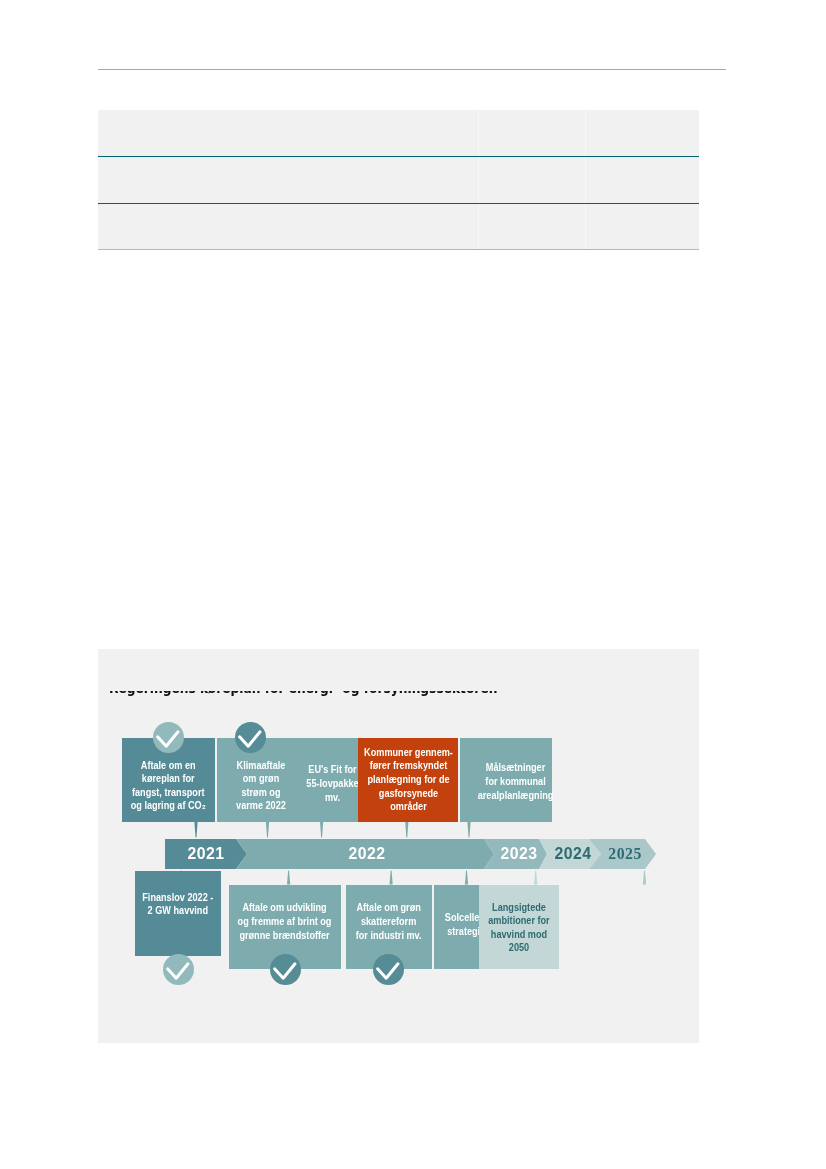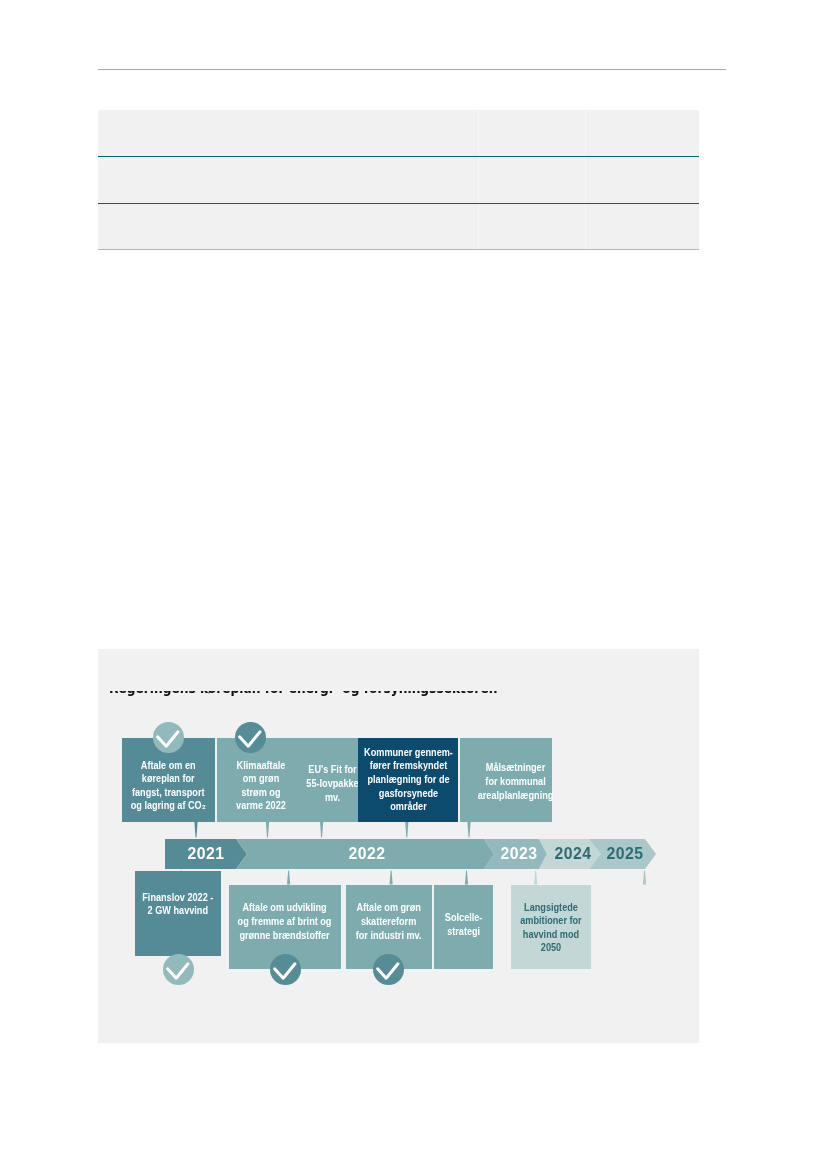--- a/index.html
+++ b/index.html
@@ -120,21 +120,21 @@
             <path d="M4.6 14.8 L13.2 24.2 L25.0 9.8" stroke="#ffffff" stroke-width="3" fill="none" stroke-linecap="round" stroke-linejoin="round"></path>
           </svg>
         </div>
         <div class="box" style="left: 190px; top: 88.5px; width: 68px; height: 84.5px; background: rgb(126, 172, 174); color: rgb(255, 255, 255); margin-left: 10px;">
           <div style="margin-top: 8px;">
             <span class="bt">EU's Fit for</span>
             <span class="bt">55-lovpakke</span>
             <span class="bt">mv.</span>
           </div>
         </div>
-        <div class="box" style="left: 260px; top: 88.5px; width: 100px; height: 84.5px; background: #0c4a6e; color: rgb(255, 255, 255);">
+        <div class="box" style="left: 260px; top: 88.5px; width: 100px; height: 84.5px; background: #c2410c; color: rgb(255, 255, 255);">
           <div>
             <span class="bt">Kommuner gennem-</span>
             <span class="bt">fører fremskyndet</span>
             <span class="bt">planlægning for de</span>
             <span class="bt">gasforsynede</span>
             <span class="bt">områder</span>
           </div>
         </div>
         <div class="box" style="left: 362px; top: 88.5px; width: 92px; height: 84.5px; background: rgb(126, 172, 174); color: rgb(255, 255, 255); padding-left: 20px;">
           <div style="margin-top: 4px;">
@@ -177,39 +177,39 @@
           <svg width="31" height="31" viewBox="0 0 31 31">
             <path d="M4.6 14.8 L13.2 24.2 L25.0 9.8" stroke="#ffffff" stroke-width="3" fill="none" stroke-linecap="round" stroke-linejoin="round"></path>
           </svg>
         </div>
         <div class="box" style="left: 335.5px; top: 235.5px; width: 59.3px; height: 84.5px; background: rgb(126, 172, 174); color: rgb(255, 255, 255);">
           <div style="margin-top: -4px;">
             <span class="bt">Solcelle-</span>
             <span class="bt">strategi</span>
           </div>
         </div>
-        <div class="box" style="left: 413px; top: 235.5px; width: 79.5px; height: 84.5px; background: rgb(195, 215, 215); color: rgb(47, 107, 114);">
+        <div class="box" style="left: 381px; top: 235.5px; width: 79.5px; height: 84.5px; background: rgb(195, 215, 215); color: rgb(47, 107, 114);">
           <div style="margin-top: 2px;">
             <span class="bt">Langsigtede</span>
             <span class="bt">ambitioner for</span>
             <span class="bt">havvind mod</span>
             <span class="bt">2050</span>
           </div>
         </div>
         <div class="arrowseg" style="left: 78.5px; top: 190px; width: 60px; color: rgb(255, 255, 255);">
           <span>2021</span>
         </div>
         <div class="arrowseg" style="left: 239.4px; top: 190px; width: 60px; color: rgb(255, 255, 255);">
           <span>2022</span>
         </div>
         <div class="arrowseg" style="left: 391px; top: 190px; width: 60px; color: rgb(255, 255, 255);">
           <span>2023</span>
         </div>
         <div class="arrowseg" style="left: 444.8px; top: 190px; width: 60px; color: rgb(47, 107, 114);">
           <span>2024</span>
         </div>
-        <div class="arrowseg" style="left: 497.3px; top: 190px; width: 60px; color: rgb(47, 107, 114);">
+        <div class="arrowseg" style="left: 497.3px; top: 190px; width: 60px; color: rgb(47, 107, 114); font-family: Liberation Serif, serif;">
           <span>2025</span>
         </div>
       </div>
   </div>
 
 </div>
 
 </body></html>

